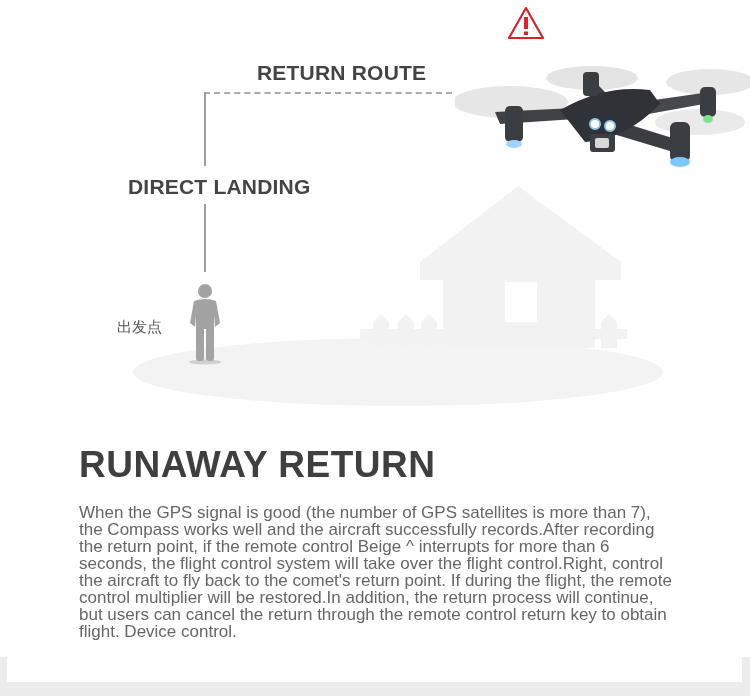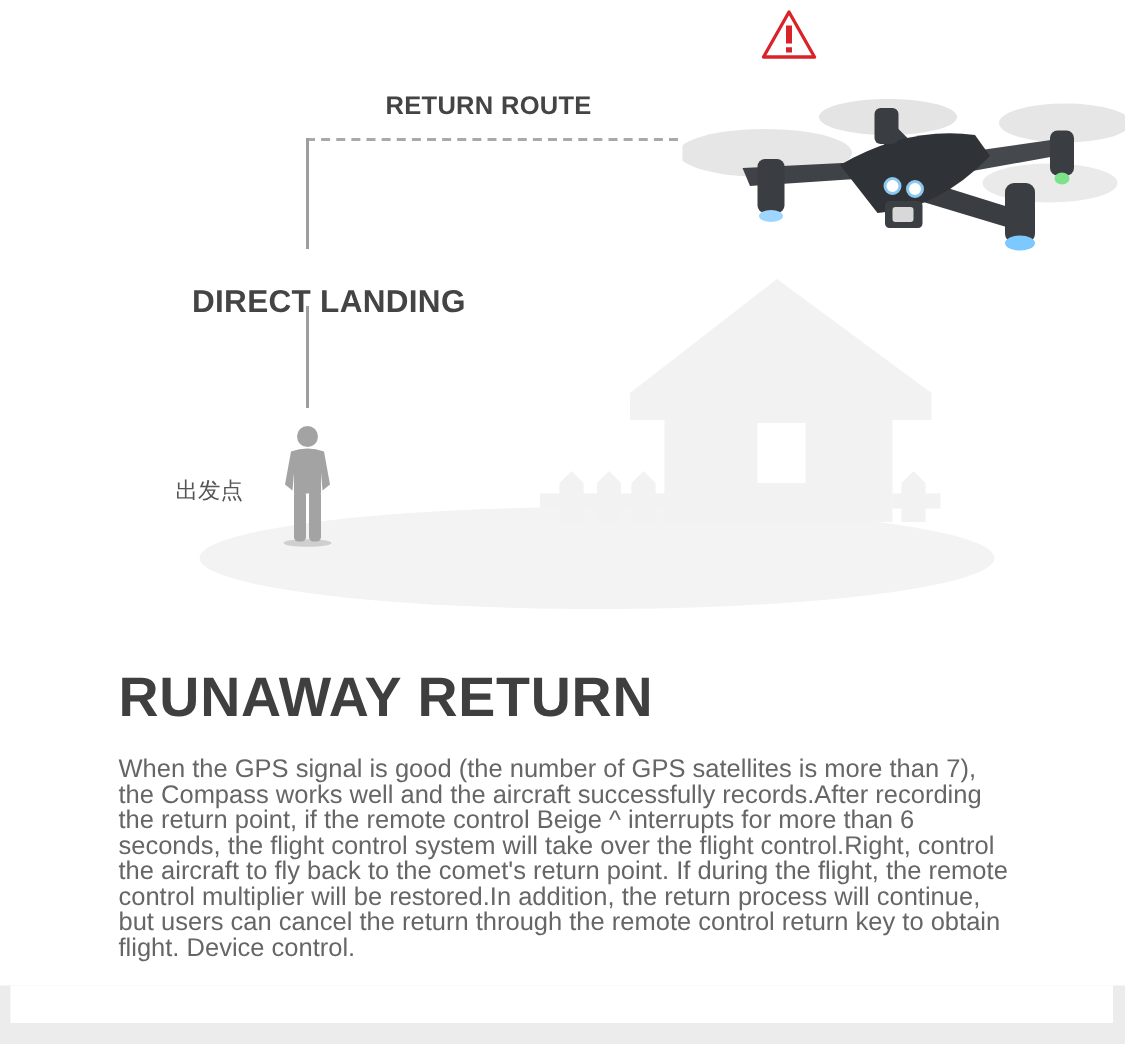--- a/index.html
+++ b/index.html
@@ -11,22 +11,22 @@
   .abs { position: absolute; }
 
   
   .warning { left: 507px; top: 6px; width: 38px; height: 34px; }
 
   
   .route-dash { left: 204px; top: 92px; width: 248px; height: 0; border-top: 2px dashed #a9a9a9; }
   .route-vert-top { left: 204px; top: 92px; width: 2px; height: 74px; background: #9e9e9e; }
   .route-vert-bot { left: 204px; top: 204px; width: 2px; height: 68px; background: #9e9e9e; }
 
-  .label-return { left: 257px; top: 61px; font-size: 17px; font-weight: bold; color: #444; letter-spacing: 0.2px; }
-  .label-direct { left: 128px; top: 190px; font-size: 21px; font-weight: bold; color: #444; letter-spacing: 0.2px; text-align: center; }
+  .label-return { left: 257px; top: 61px; font-size: 21px; font-weight: bold; color: #444; letter-spacing: 0.2px; }
+  .label-direct { left: 128px; top: 175px; font-size: 21px; font-weight: bold; color: #444; letter-spacing: 0.2px; text-align: center; }
   .label-origin { left: 117px; top: 318px; font-size: 15px; color: #555; font-family: "DejaVu Sans", sans-serif; }
 
   
   .ground { left: 133px; top: 338px; width: 530px; height: 68px; border-radius: 50%; background: #f3f3f4; }
 
   
   .house { left: 355px; top: 184px; width: 280px; height: 170px; }
 
   
   .person { left: 185px; top: 283px; width: 40px; height: 82px; }

